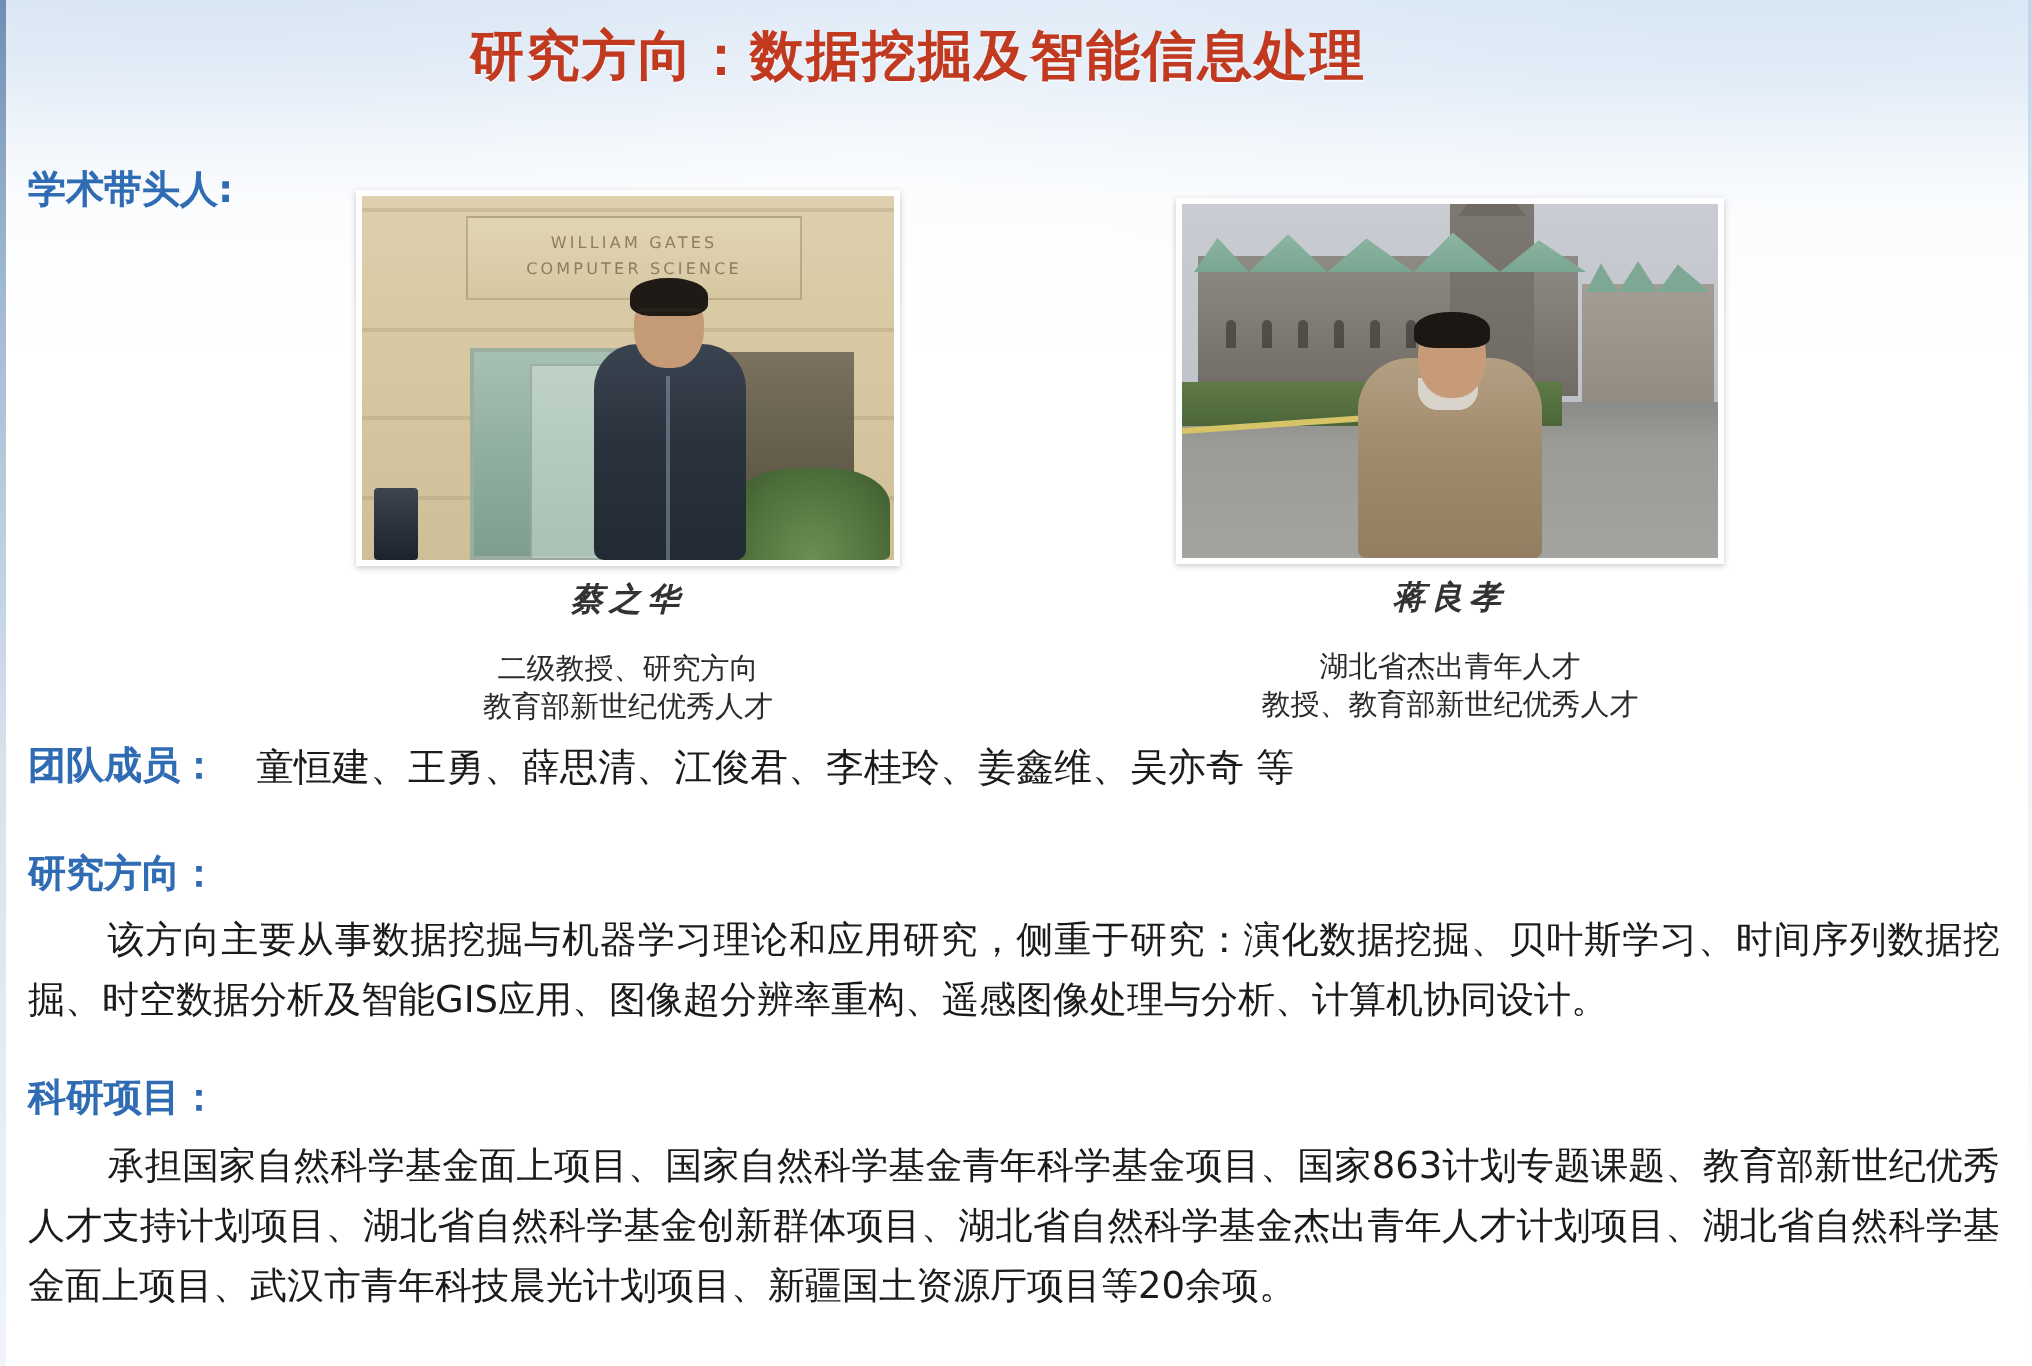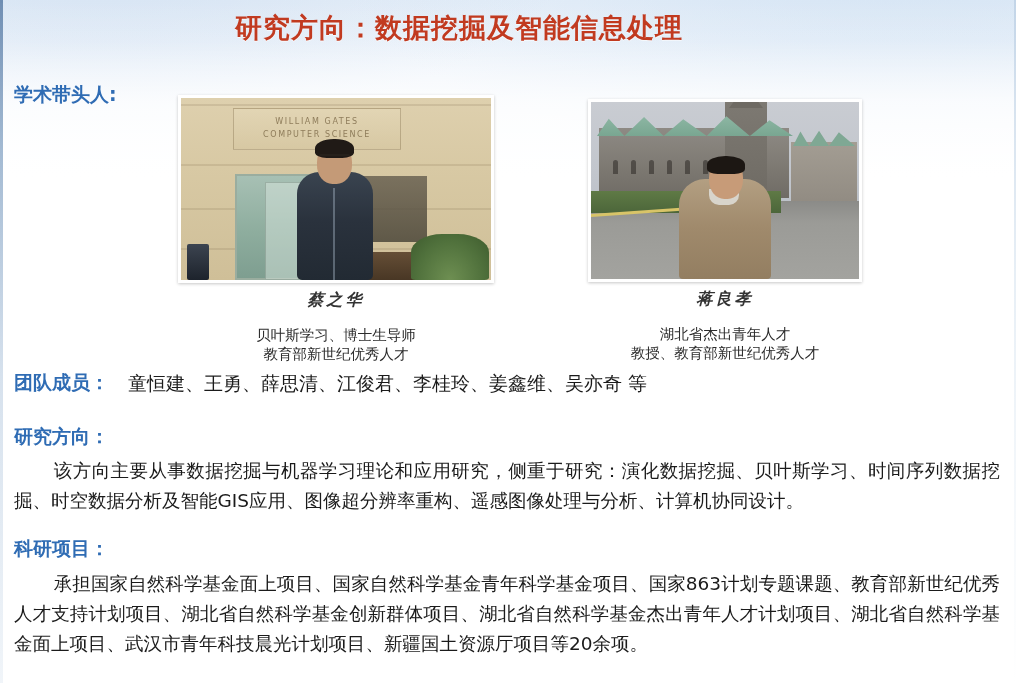--- a/index.html
+++ b/index.html
@@ -118,21 +118,21 @@
   .cap-line {
     display: block;
     font-size: 14.5px;
     color: #2b2b2b;
   }
 
   #photo-left  { left: 178px; top: 95px; }
   #photo-right { left: 588px; top: 99px; }
 
   .ph { position: relative; overflow: hidden; display: block; }
-  #ph-left  { width: 310px; height: 182px; }
+  #ph-left  { width: 266px; height: 182px; }
   #ph-right { width: 268px; height: 177px; }
 
   
   .gates-bg {
     position: absolute; inset: 0;
     background:
       linear-gradient(180deg,#ded0ae 0%, #d8c9a4 38%, #cfbf98 100%);
   }
   .gates-band {
     position: absolute; left: 0; right: 0;
@@ -382,21 +382,21 @@
           <div class="gates-bush"></div>
           <div class="p1-body"></div>
           <div class="p1-zip"></div>
           <div class="p1-head"></div>
           <div class="p1-hair"></div>
           <div class="p1-glass"></div>
         </div>
       </div>
       <div class="photo-caption">
         <span class="cap-name">蔡之华</span>
-        <span class="cap-line">贝叶斯学习、博士生导师</span>
+        <span class="cap-line">二级教授、研究方向</span>
         <span class="cap-line">教育部新世纪优秀人才</span>
       </div>
     </div>
 
     <div class="photo-card" id="photo-right">
       <div class="photo-frame">
         <div class="ph" id="ph-right">
           <div class="parl-sky"></div>
           <div class="parl-main"></div>
           <div class="parl-window" style="left:22px; top:58px;"></div>

